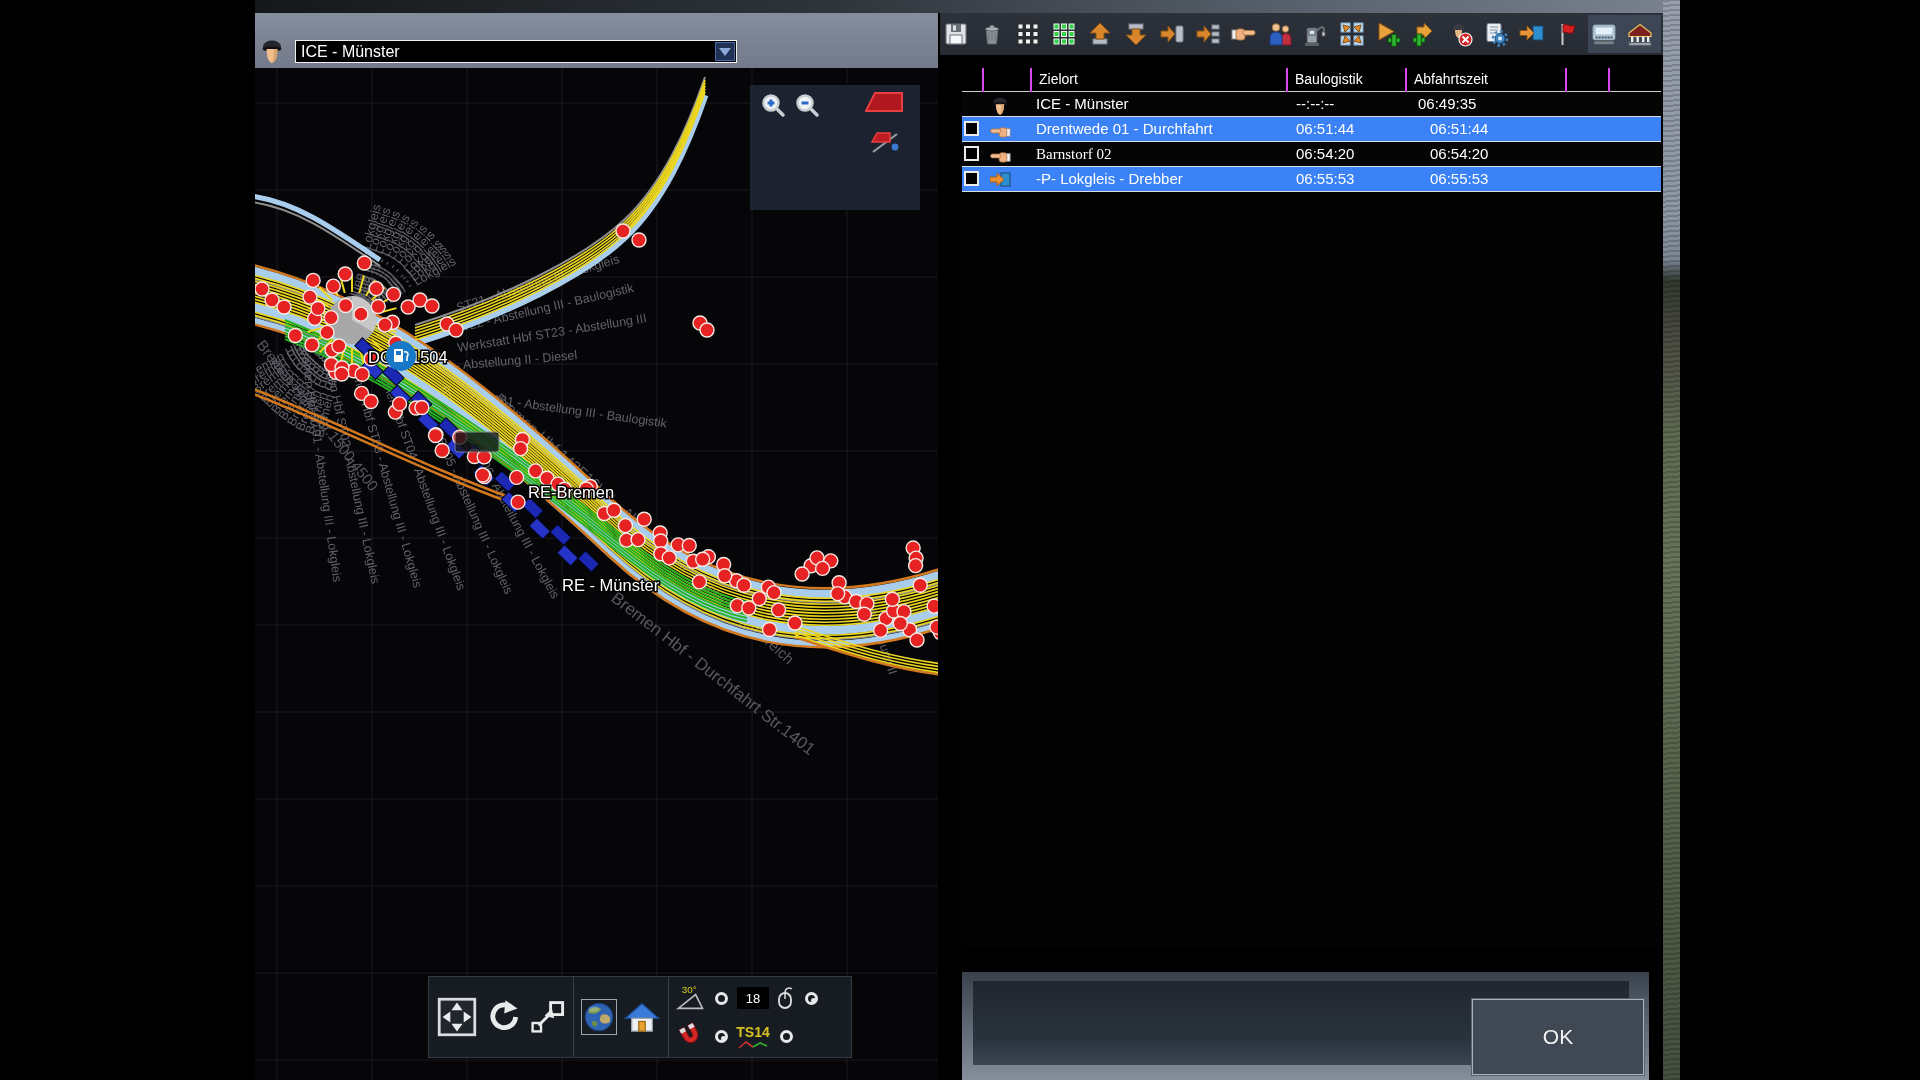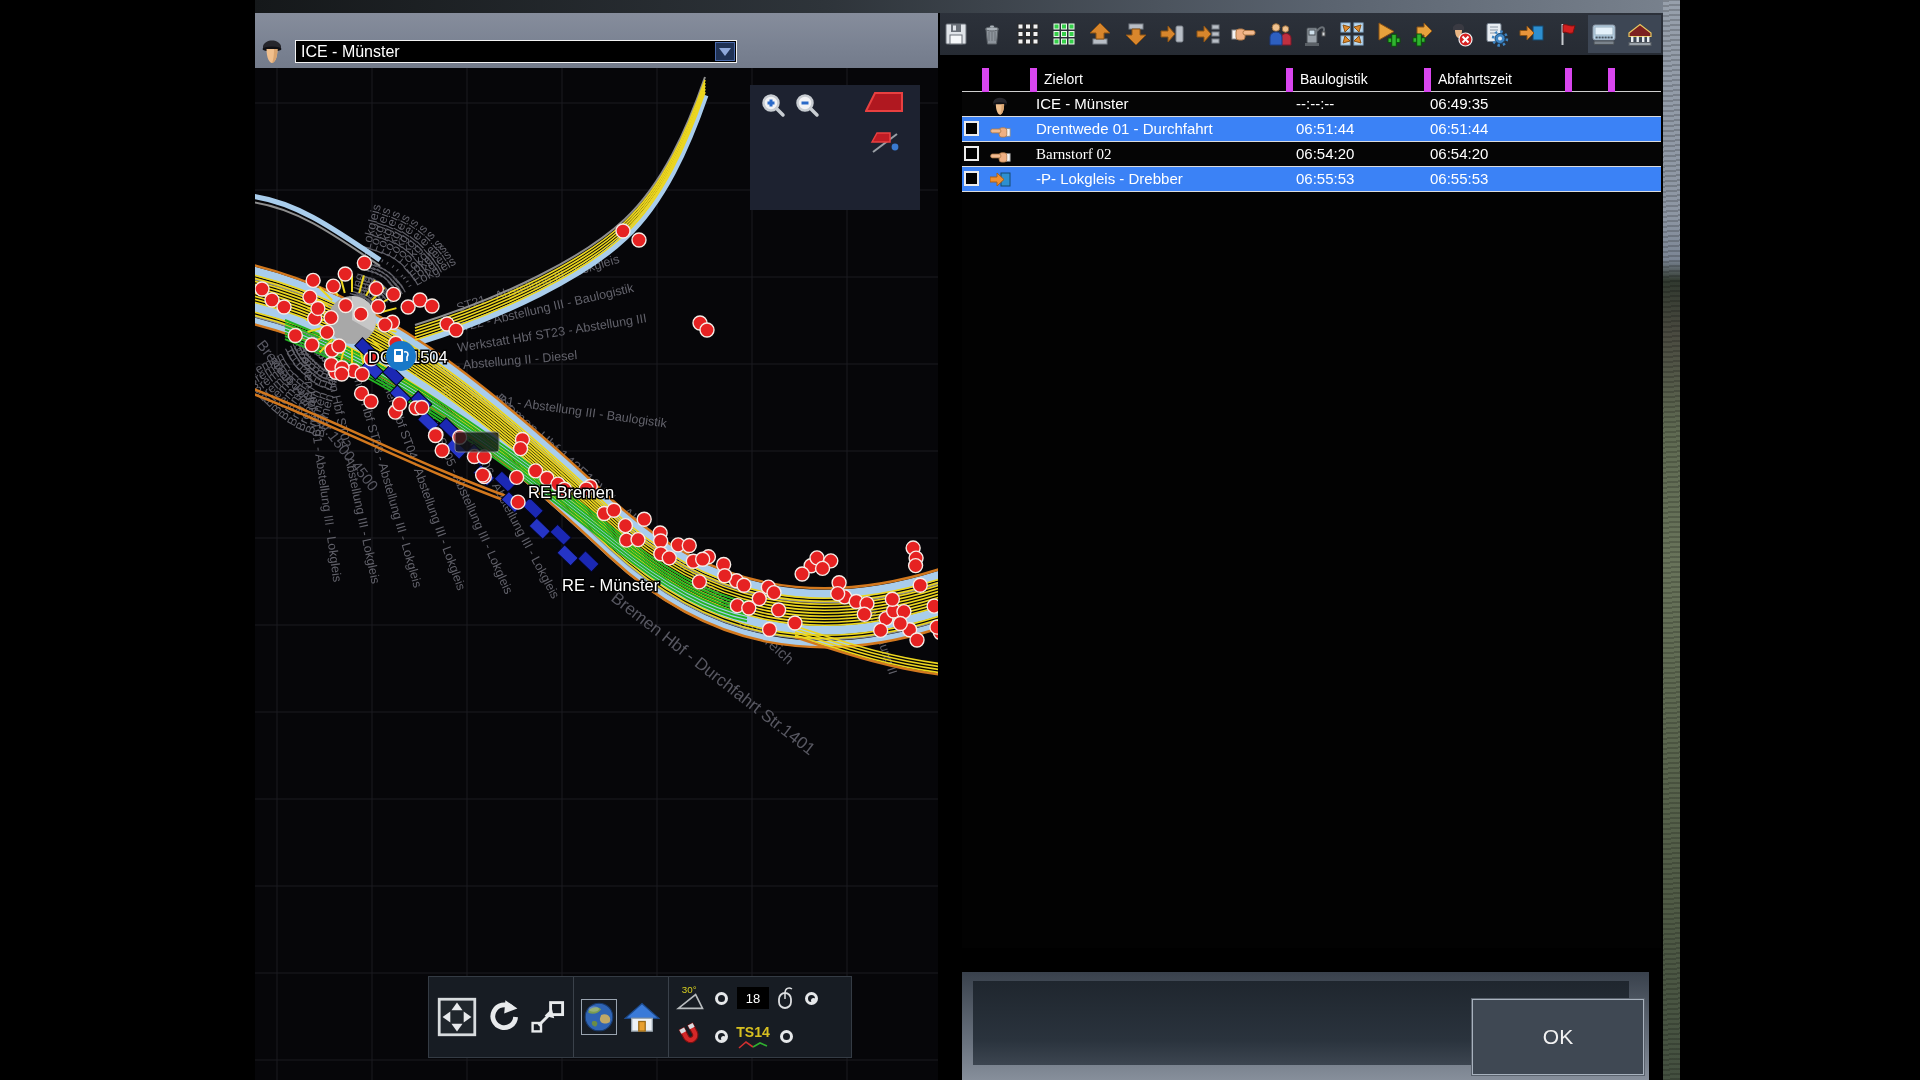--- a/index.html
+++ b/index.html
@@ -46,21 +46,21 @@
   
   .toolbar{position:absolute;left:940px;top:13px;width:723px;height:42px;
            background:linear-gradient(180deg,#2c313a,#262b33);display:flex;align-items:center;
            gap:10px;padding-left:3px;}
   .tb-hl{position:absolute;left:648px;top:2px;width:73px;height:38px;background:#3d4654;}
   .tbtn{width:26px;height:26px;display:flex;align-items:center;justify-content:center;position:relative;}
   .timetable{position:absolute;left:962px;top:68px;width:699px;height:880px;background:#020202;color:#fff;}
   .tt-header{position:relative;height:24px;background:#000;border-bottom:1px solid #cfcfcf;
              font-size:14px;}
   .tt-header .hcell{position:absolute;top:0;height:24px;line-height:23px;padding-left:7px;
-             border-left:7px solid #d946ef;}
+             border-left:2px solid #d946ef;}
   .tt-row{position:relative;height:25px;border-bottom:1px solid #dcdcdc;font-size:15px;background:#050505;}
   .tt-row.alt{background:#3b82f6;}
   .tcell{position:absolute;top:0;height:25px;line-height:24px;white-space:nowrap;}
   .chk{position:absolute;left:2px;top:4px;width:15px;height:15px;border:2px solid #ececec;background:#000;}
   .rowicon{position:absolute;left:24px;top:1px;width:28px;height:23px;display:flex;
            align-items:center;justify-content:center;}
   
   .footer{position:absolute;left:962px;top:948px;width:687px;height:132px;
           background:linear-gradient(180deg,#39414c,#6b7480 55%,#99a1ad);margin-top:24px;}
   .footer-inner{position:absolute;left:11px;top:9px;width:656px;height:84px;
@@ -675,37 +675,37 @@
         <rect x="2" y="21.5" width="22" height="3" fill="#9aa2aa" stroke="#5a6066"></rect>
       </svg>
     </span>
   </div>
 
   <div class="timetable">
     <div class="tt-header">
       <span class="hcell" style="left:20px;width:48px;"></span>
       <span class="hcell" style="left:68px;width:256px;">Zielort</span>
       <span class="hcell" style="left:324px;width:138px;">Baulogistik</span>
-      <span class="hcell" style="left:462px;width:146px;">Abfahrtszeit</span>
+      <span class="hcell" style="left:443px;width:146px;">Abfahrtszeit</span>
       <span class="hcell" style="left:603px;width:43px;"></span>
       <span class="hcell" style="left:646px;width:53px;"></span>
     </div>
 
     <div class="tt-row">
       <span class="rowicon">
         <svg width="18" height="22" viewBox="0 0 24 28">
           <path d="M3,10 C5,2.5 19,2.5 21,10 L21,13 L3,13 Z" fill="#26262c"></path>
           <ellipse cx="12" cy="13" rx="9.5" ry="2.6" fill="#101014"></ellipse>
           <path d="M6.5,13 C6.5,22 9.5,27 12,27 C14.5,27 17.5,22 17.5,13 Z" fill="#f0bf8d"></path>
           <path d="M14,13 C14,21 13,25 12,27 C14.5,27 17.5,22 17.5,13 Z" fill="#d9a470"></path>
         </svg>
       </span>
       <span class="tcell" style="left:74px;">ICE - Münster</span>
       <span class="tcell" style="left:334px;">--:--:--</span>
-      <span class="tcell" style="left:468px;">06:49:35</span>
+      <span class="tcell" style="left:456px;">06:49:35</span>
     </div>
     <div class="tt-row alt">
       <span class="chk"></span>
       <span class="rowicon">
         <svg width="22" height="17" viewBox="0 0 26 20" transform="scale(-1,1)">
           <rect x="1" y="9" width="6" height="9" fill="#f4f4f4" stroke="#8a8a8a"></rect>
           <rect x="5" y="8" width="9" height="11" rx="3" fill="#efb083" stroke="#b07a48"></rect>
           <rect x="12" y="9.5" width="12" height="4.5" rx="2" fill="#f3bb90" stroke="#b07a48"></rect>
         </svg>
       </span>

